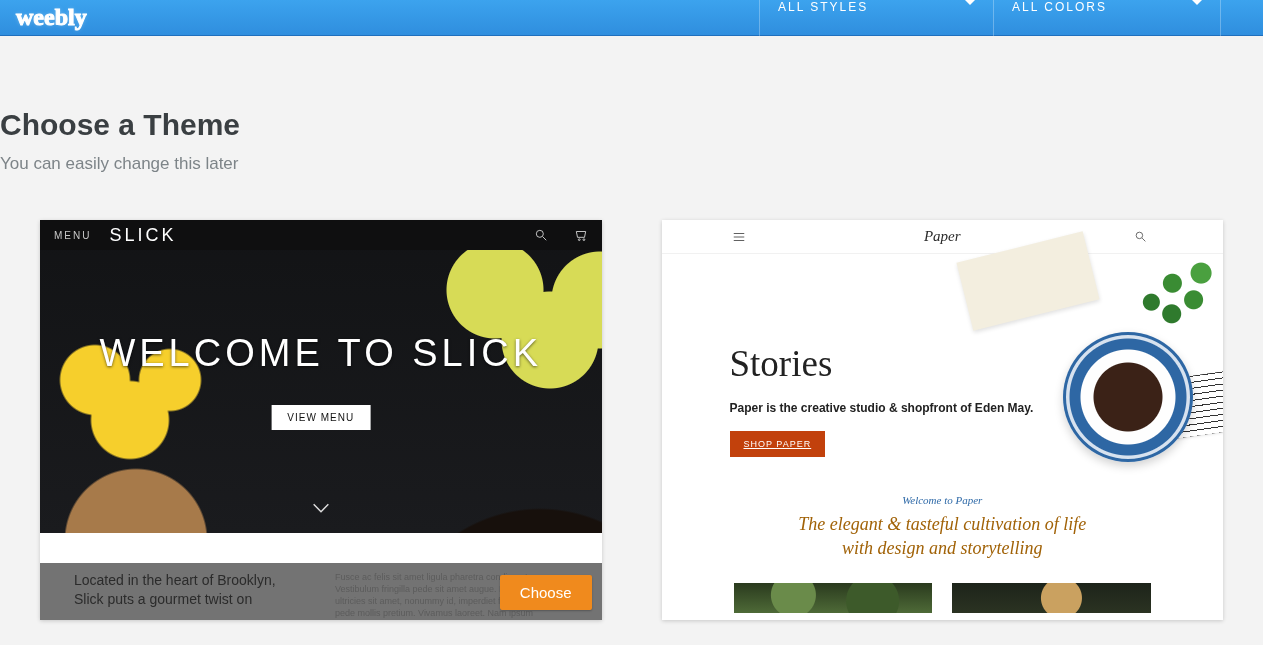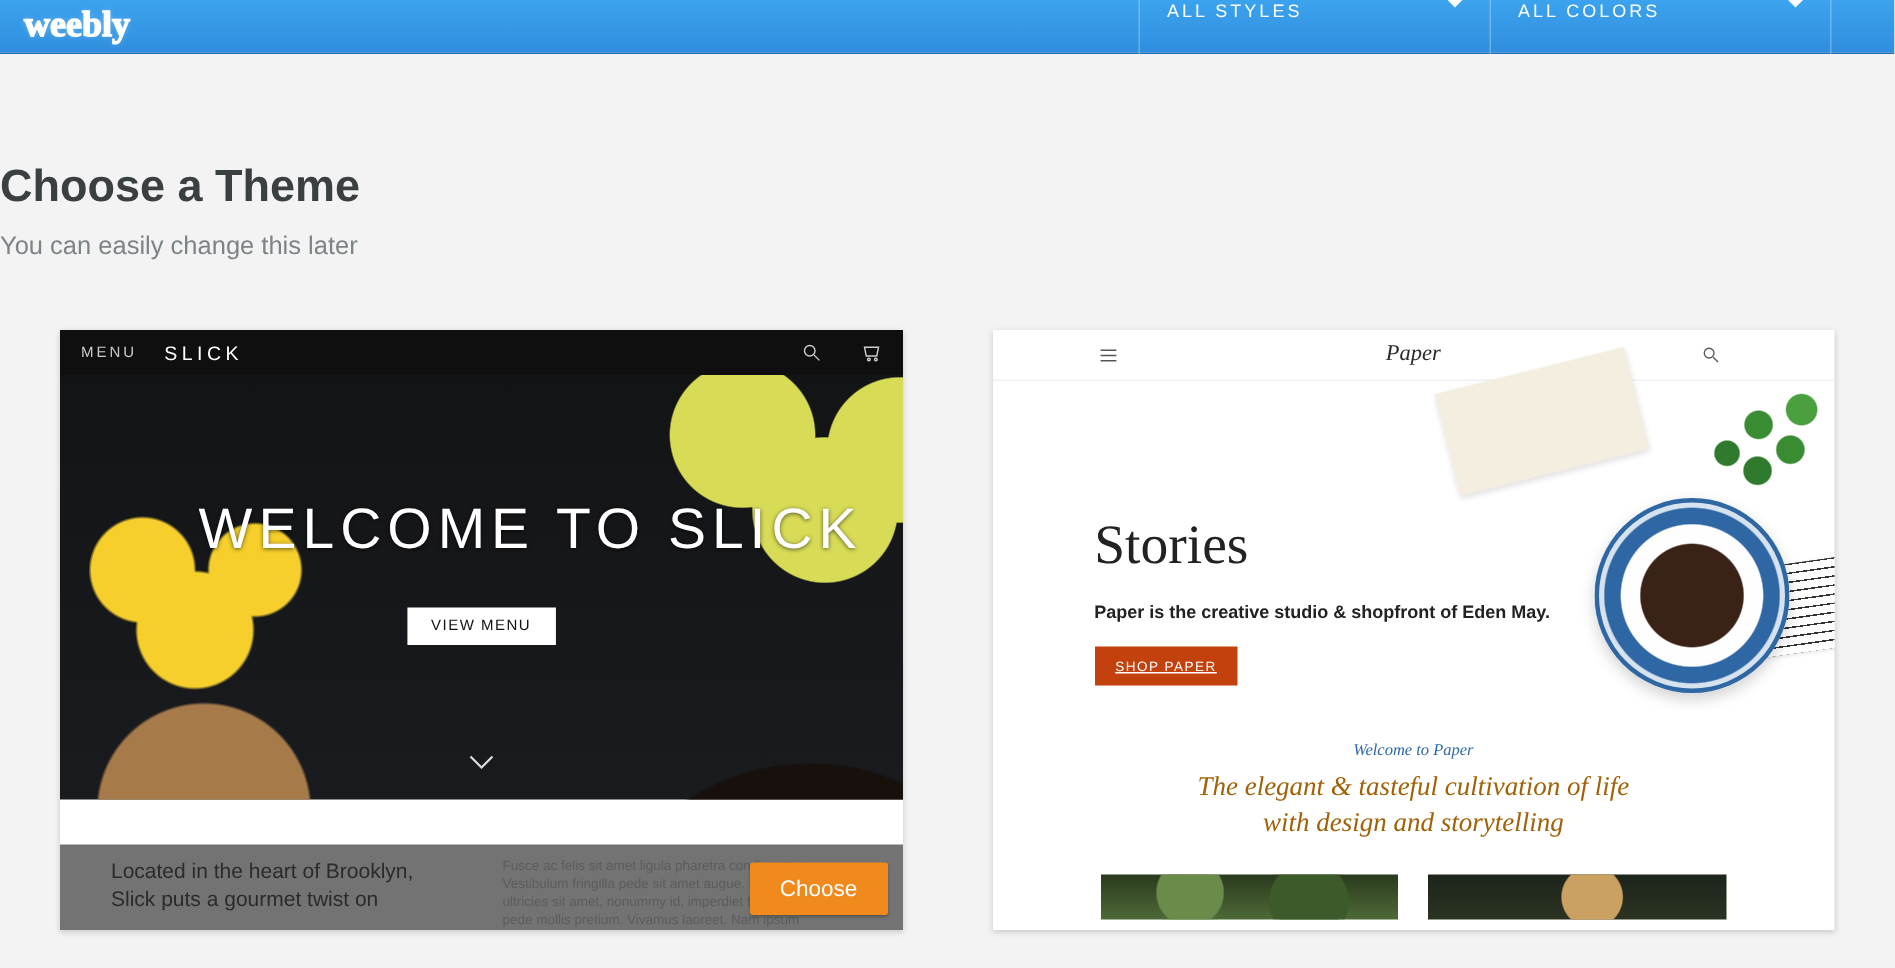--- a/index.html
+++ b/index.html
@@ -93,32 +93,31 @@
   }
   .slick-bar {
     height: 30px;
     background: #0f0f10;
     display:flex; align-items:center;
     padding: 0 14px;
     font-size: 10px;
     letter-spacing: 2px;
   }
   .slick-bar .menu { color:#c9c9c9; margin-right: 18px; }
-  .slick-bar .brand { color:#fff; font-size: 13px; letter-spacing: 3px; }
+  .slick-bar .brand { color:#fff; font-size: 18px; letter-spacing: 3px; }
   .slick-bar .gap { flex:1; }
   .slick-bar svg { width:14px; height:14px; stroke:#cfcfcf; fill:none; stroke-width:1.6; margin-left: 26px; }
   .hero-title {
     position:absolute;
     width:100%; text-align:center;
     top: 112px;
     font-size: 38px;
     font-weight: 300;
     letter-spacing: 4px;
     text-shadow: 0 1px 3px rgba(0,0,0,.6);
-    margin-left: 33px;
   }
   .view-menu-btn {
     position:absolute; left:50%; transform:translateX(-50%);
     top: 185px;
     background:#fff; color:#111; font-size:10px; letter-spacing:1px;
     padding: 7px 16px;
   }
   .chev-down {
     position:absolute; left:50%; transform:translateX(-50%);
     bottom: 14px;

